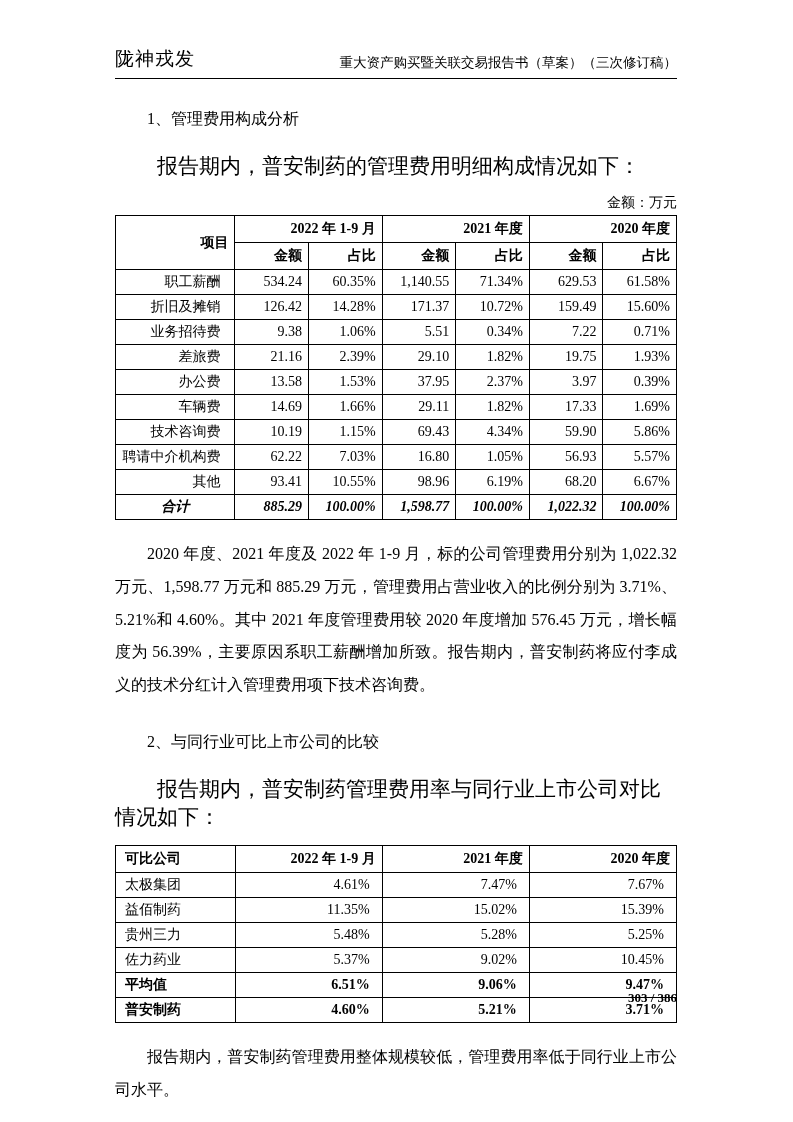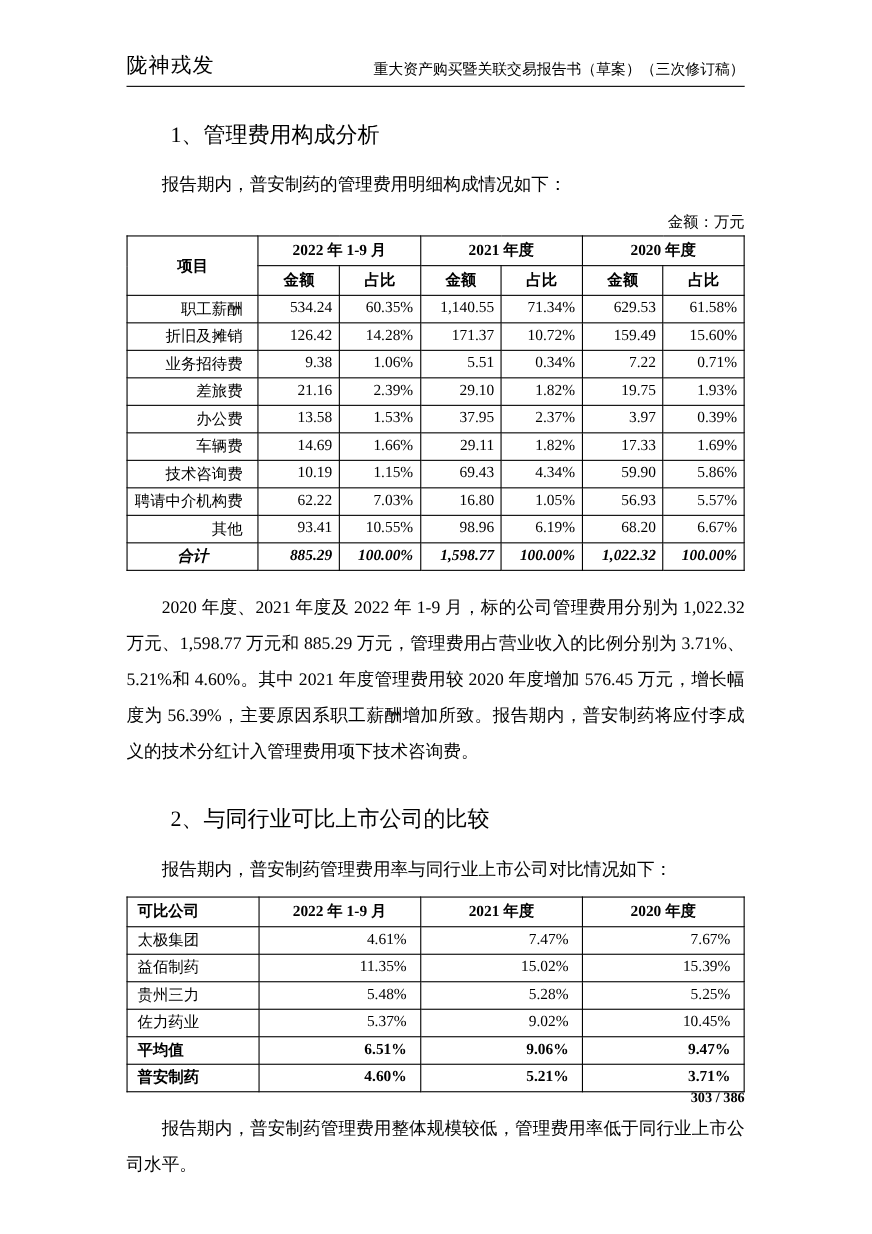--- a/index.html
+++ b/index.html
@@ -10,35 +10,35 @@
   }
   .page{padding:46px 116px 0 115px;box-sizing:border-box;}
   
   .doc-header{
     display:flex;justify-content:space-between;align-items:flex-end;
     border-bottom:1.5px solid #000;padding-bottom:6px;
   }
   .doc-header .hleft{font-size:19px;letter-spacing:1px;}
   .doc-header .hright{font-size:13.5px;}
   
-  .sec-heading{margin:30px 0 0 0;text-indent:2em;font-size:20px;}
-  .intro-line{margin:22px 0 0 0;text-indent:2em;font-size:16px;}
+  .sec-heading{margin:30px 0 0 0;text-indent:2em;font-size:16px;}
+  .intro-line{margin:22px 0 0 0;text-indent:2em;font-size:21px;}
   .unit-note{text-align:right;font-size:14px;margin:14px 0 3px 0;}
   .para{
     margin:18px 0 0 0;text-indent:2em;line-height:2.05;
     text-align:justify;font-size:16px;
   }
   
   table{
     border-collapse:collapse;width:100%;table-layout:fixed;
     font-size:14px;
   }
   table, th, td{border:1px solid #000;}
   table{border-width:1.5px;}
-  th{font-weight:bold;text-align:center;padding:4px 6px;}
+  th{font-weight:bold;text-align:right;padding:4px 6px;}
   td{padding:3px 6px;}
   td.num{text-align:right;}
   td.pct{text-align:right;padding-right:12px;}
   .t1{margin-top:2px;}
   .t1 col.c-item{width:21.3%;}
   .t1 col.c-val{width:13.116%;}
   .t1 td.item{text-align:right;padding-right:14px;}
   .t1 tr.total-row td{font-weight:bold;font-style:italic;}
   .t1 tr.total-row td.item{text-align:center;padding-right:6px;}
   .t2{margin-top:6px;}

